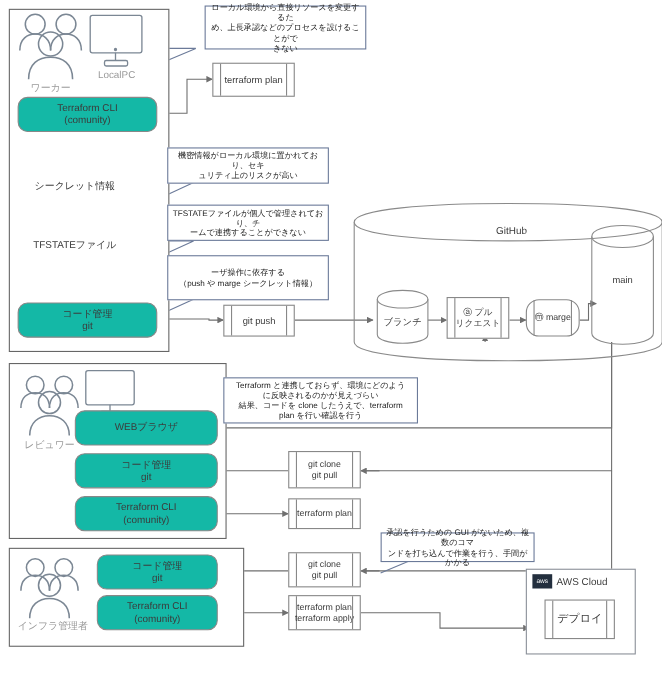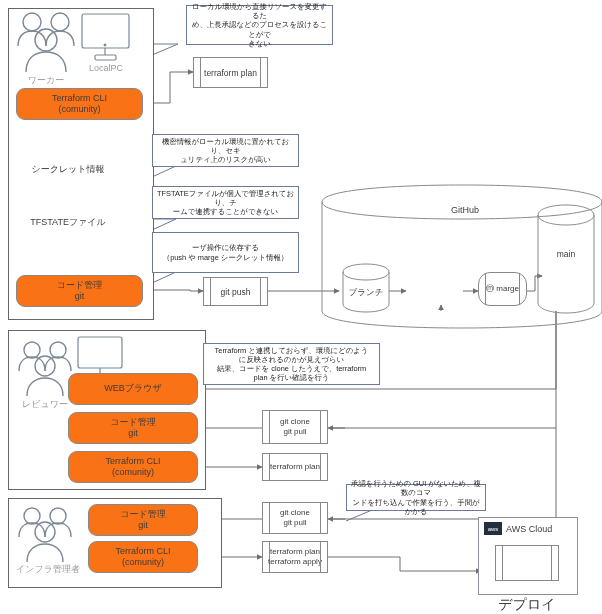--- a/index.html
+++ b/index.html
@@ -2,21 +2,21 @@
 <html><head>
 <meta charset="utf-8">
 <style>
   html,body{margin:0;padding:0;background:#ffffff;}
   body{width:602px;height:614px;position:relative;overflow:hidden;
        font-family:"Liberation Sans","DejaVu Sans",sans-serif;color:#3b3b3b;}
   #canvas{position:absolute;left:0;top:0;width:602px;height:614px;}
   .node{position:absolute;box-sizing:border-box;display:flex;align-items:center;
         justify-content:center;text-align:center;line-height:1.25;}
   .grp{border:1px solid #666;background:#fff;}
-  .rrect{border:1px solid #888;border-radius:9px;background:#f97316;}
+  .rrect{border:1px solid #888;border-radius:9px;background:#14b8a6;}
   .callout{border:1px solid #6b7a99;background:#fff;color:#222;}
   .awsbox{border:1px solid #8a8f98;background:#fff;}
   .lbl{position:absolute;color:#9a9a9a;}
   .txt{position:absolute;color:#3b3b3b;}
   svg{position:absolute;left:0;top:0;overflow:visible;}
   .procwrap{position:absolute;box-sizing:border-box;border:1px solid #888;background:#fff;}
   .procwrap::before,.procwrap::after{content:"";position:absolute;top:0;bottom:0;
        width:0;border-left:1px solid #888;}
   .procwrap::before{left:6px;}
   .procwrap::after{right:6px;}
@@ -144,20 +144,26 @@
   </div>
 
   <div class="procwrap" style="left:203px;top:277px;width:65px;height:29px;">
     <div class="proclabel" style="font-size:8.5px;">git push</div>
   </div>
 
   <div class="txt" style="left:400px;top:205px;width:130px;text-align:center;font-size:9px;">GitHub</div>
   <div class="txt" style="left:343px;top:287px;width:46px;text-align:center;font-size:8.5px;">ブランチ</div>
   <div class="txt" style="left:538px;top:249px;width:56px;text-align:center;font-size:8.5px;">main</div>
 
+  <div class="procwrap" style="left:406px;top:270px;width:57px;height:38px;">
+    <div class="proclabel" style="font-size:8px;">
+      <div>ⓐ プル</div>
+      <div>リクエスト</div>
+    </div>
+  </div>
 
   <div class="procwrap" style="left:478px;top:272px;width:49px;height:34px;border-radius:12px;">
     <div class="proclabel" style="font-size:8px;">ⓜ marge</div>
   </div>
 
   <svg width="602" height="614">
     <g fill="none" stroke="#7b8794" stroke-width="1.4">
       <circle cx="32" cy="350" r="8"></circle>
       <path d="M19,371 C19,361 25,357 32,357 C39,357 45,361 45,371"></path>
       <circle cx="58" cy="350" r="8"></circle>
@@ -228,21 +234,21 @@
       <div>terraform plan</div>
       <div>terraform apply</div>
     </div>
   </div>
 
   <div class="node awsbox" style="left:478px;top:517px;width:100px;height:78px;"></div>
   <div style="position:absolute;left:484px;top:522px;width:18px;height:13px;background:#232f3e;
               display:flex;align-items:center;justify-content:center;color:#fff;font-size:6px;">aws</div>
   <div class="txt" style="left:506px;top:524px;font-size:9px;">AWS Cloud</div>
   <div class="procwrap" style="left:495px;top:545px;width:64px;height:36px;">
-    <div class="proclabel" style="font-size:14px;margin-top:41px;">デプロイ</div>
+    <div class="proclabel" style="font-size:10px;">デプロイ</div>
   </div>
 
   <div class="node callout" style="left:152px;top:5px;width:147px;height:40px;padding:3px 4px;
        font-size:7.4px;flex-direction:column;justify-content:center;margin-left:34px;">
     <span>ローカル環境から直接リソースを変更するた</span>
     <span>め、上長承認などのプロセスを設けることがで</span>
     <span>きない</span>
   </div>
 
   <div class="node callout" style="left:152px;top:134px;width:147px;height:33px;padding:3px 4px;

